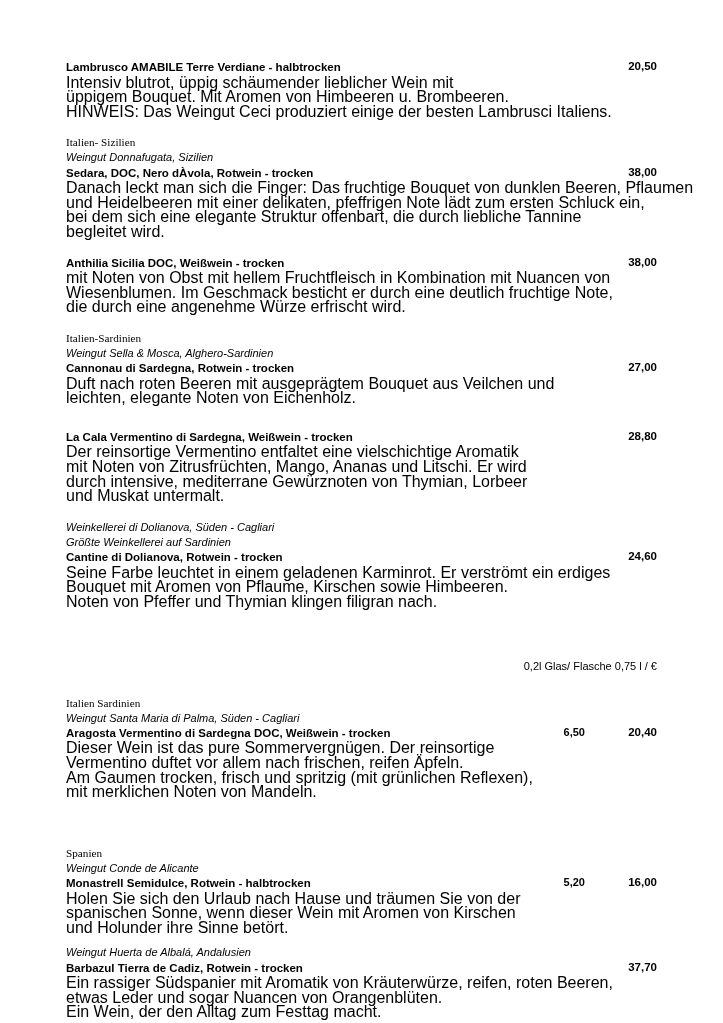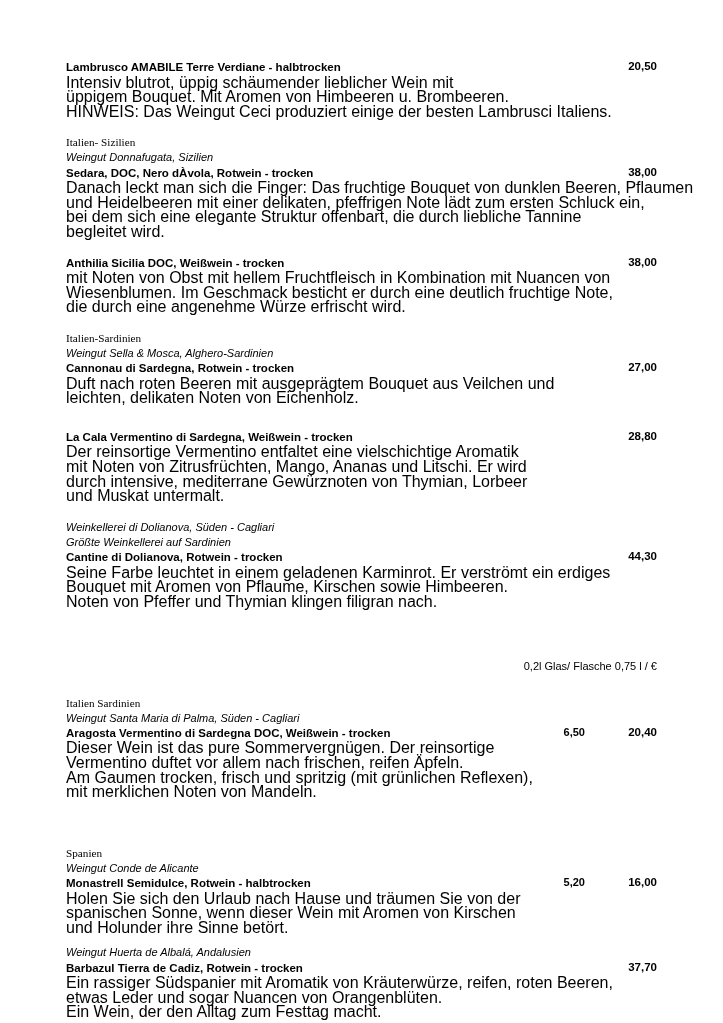--- a/index.html
+++ b/index.html
@@ -149,21 +149,21 @@
   </div>
 
   <div class="entry">
     <div class="row">
       <div class="name wine-name">Cannonau di Sardegna, Rotwein - trocken</div>
       <div class="glass-price"></div>
       <div class="bottle-price">27,00</div>
     </div>
     <div class="desc">
       <div>Duft nach roten Beeren mit ausgeprägtem Bouquet aus Veilchen und</div>
-      <div>leichten, delikaten Noten von Eichenholz.</div>
+      <div>leichten, elegante Noten von Eichenholz.</div>
     </div>
   </div>
 
   <div class="gap-lg"></div>
 
   <div class="entry">
     <div class="row">
       <div class="name wine-name">La Cala Vermentino di Sardegna, Weißwein - trocken</div>
       <div class="glass-price"></div>
       <div class="bottle-price">28,80</div>
@@ -180,21 +180,21 @@
 
   <div class="entry">
     <div class="producer">Weinkellerei di Dolianova, Süden -  Cagliari</div>
     <div class="producer">Größte Weinkellerei auf Sardinien</div>
   </div>
 
   <div class="entry">
     <div class="row">
       <div class="name wine-name">Cantine di Dolianova, Rotwein - trocken</div>
       <div class="glass-price"></div>
-      <div class="bottle-price">44,30</div>
+      <div class="bottle-price">24,60</div>
     </div>
     <div class="desc">
       <div>Seine Farbe leuchtet in einem geladenen Karminrot. Er verströmt ein erdiges</div>
       <div>Bouquet mit Aromen von Pflaume, Kirschen sowie Himbeeren.</div>
       <div>Noten von Pfeffer und Thymian klingen filigran nach.</div>
     </div>
   </div>
 
   <div class="gap-xl"></div>
 

